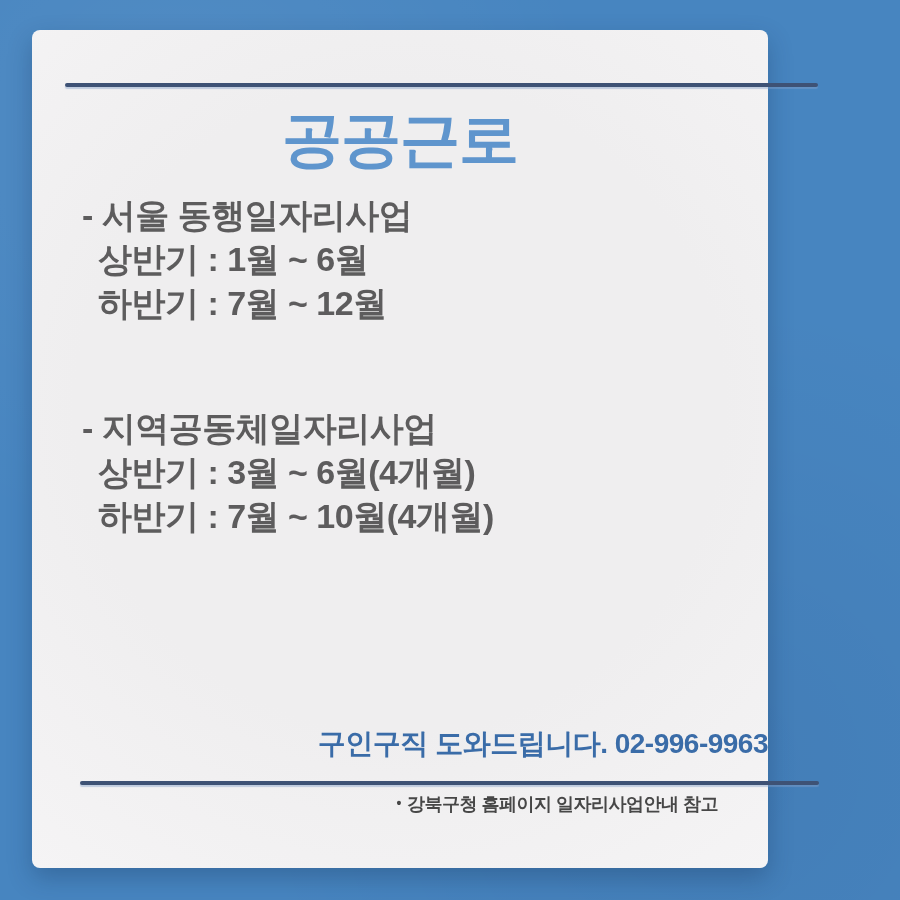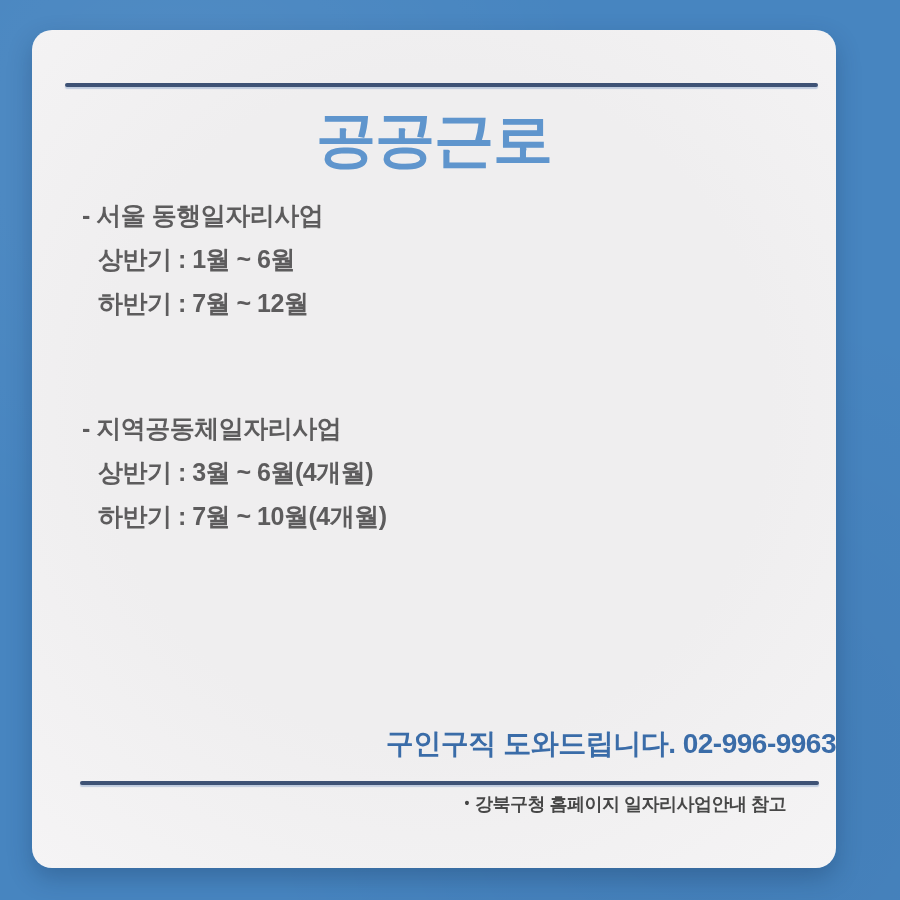--- a/index.html
+++ b/index.html
@@ -14,23 +14,23 @@
     font-family: "Liberation Sans", "DejaVu Sans", sans-serif;
     background:
       radial-gradient(circle at 20% 15%, rgba(255,255,255,0.06), transparent 40%),
       radial-gradient(circle at 80% 85%, rgba(0,0,40,0.06), transparent 45%),
       #4785c0;
   }
   .card {
     position: absolute;
     left: 32px;
     top: 30px;
-    width: 804px;
+    width: 736px;
     height: 838px;
-    border-radius: 20px;
+    border-radius: 8px;
     background: radial-gradient(circle at 50% 45%, #efeeef 55%, #f5f4f5 100%);
     box-shadow: 0 10px 24px rgba(15, 40, 75, 0.28);
   }
   .divider {
     position: absolute;
     height: 4px;
     background: #3e5275;
     border-radius: 2px;
     box-shadow: 0 2px 1px rgba(130, 160, 200, 0.45);
   }
@@ -60,21 +60,21 @@
   .job-section {
     position: absolute;
     left: 50px;
     right: 30px;
   }
   .section-1 { top: 163px; }
   .section-2 { top: 376px; }
   .section-3 { top: 589px; }
   .line {
     margin: 0;
-    font-size: 25px;
+    font-size: 34px;
     line-height: 44px;
     font-weight: 700;
     letter-spacing: -0.5px;
     color: #5d5c5d;
     white-space: nowrap;
   }
   .line.indent {
     padding-left: 16px;
   }
   .contact {

